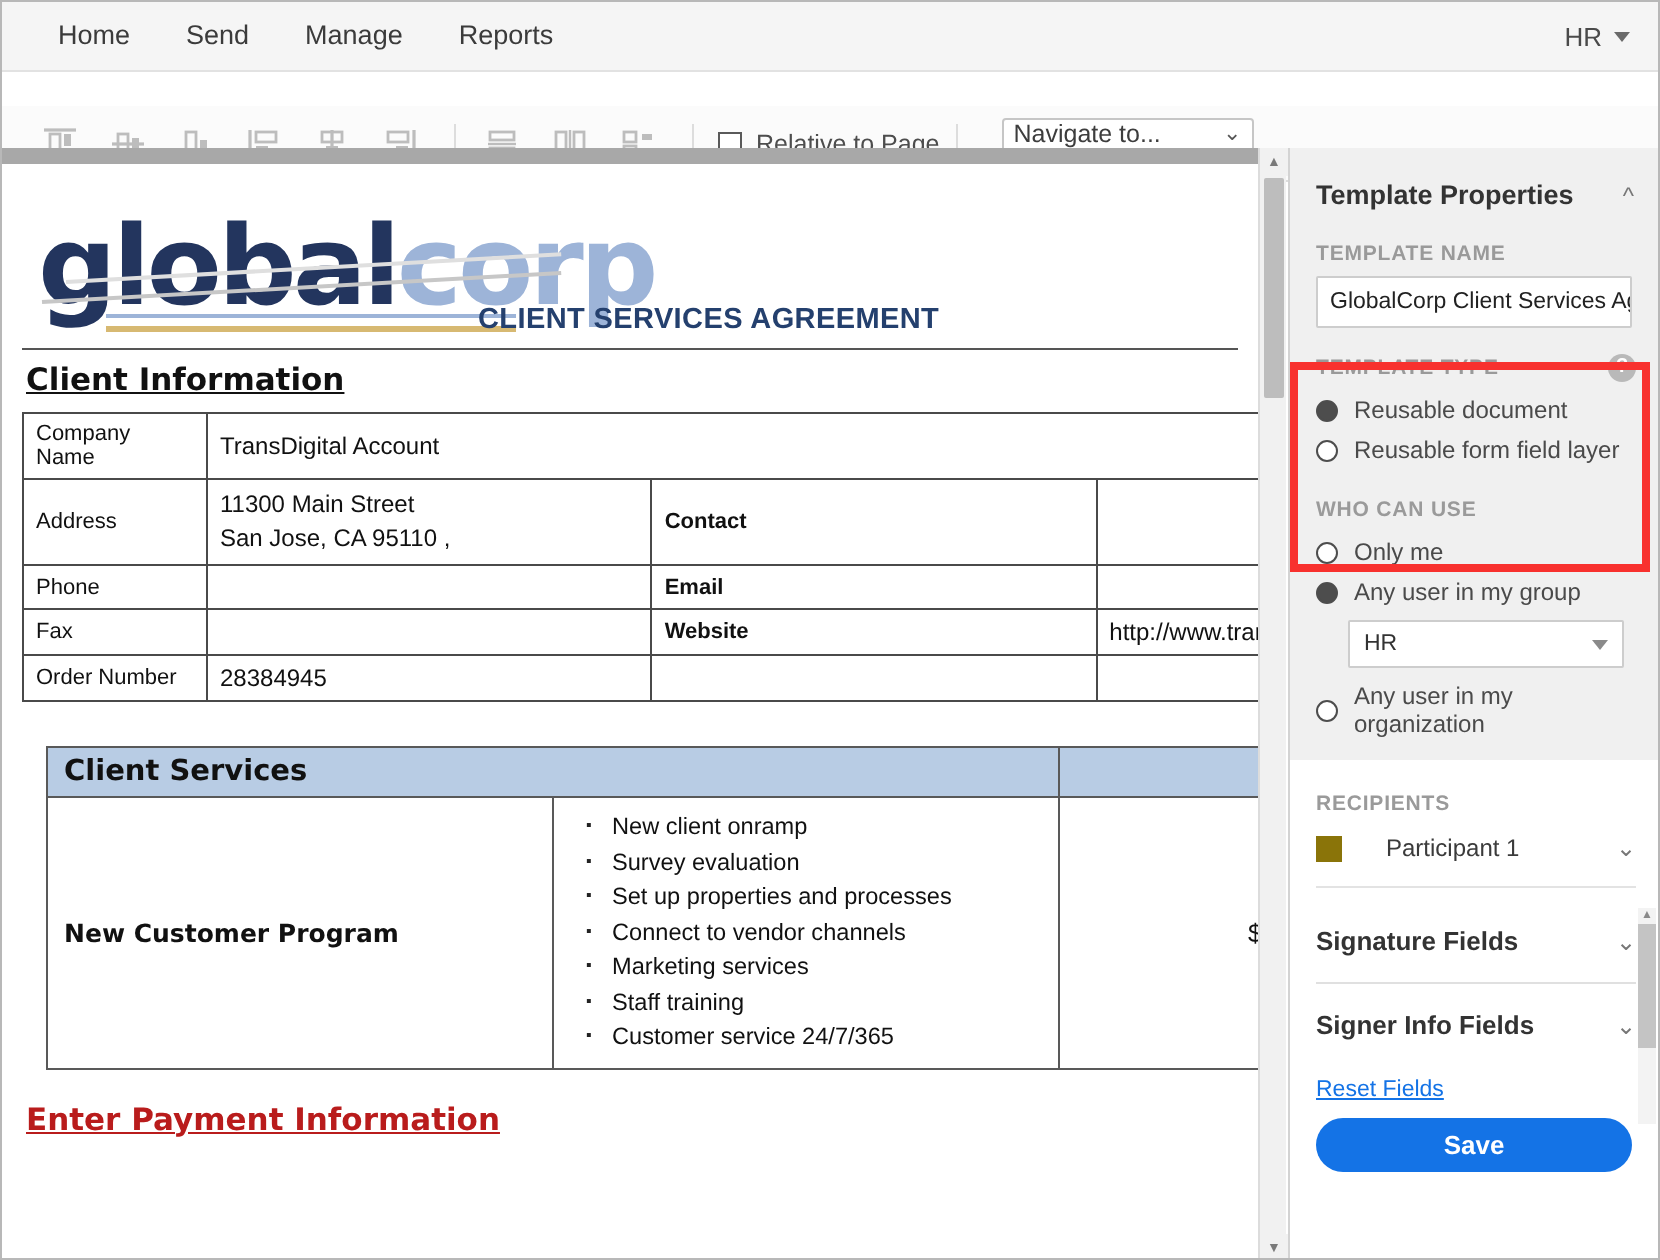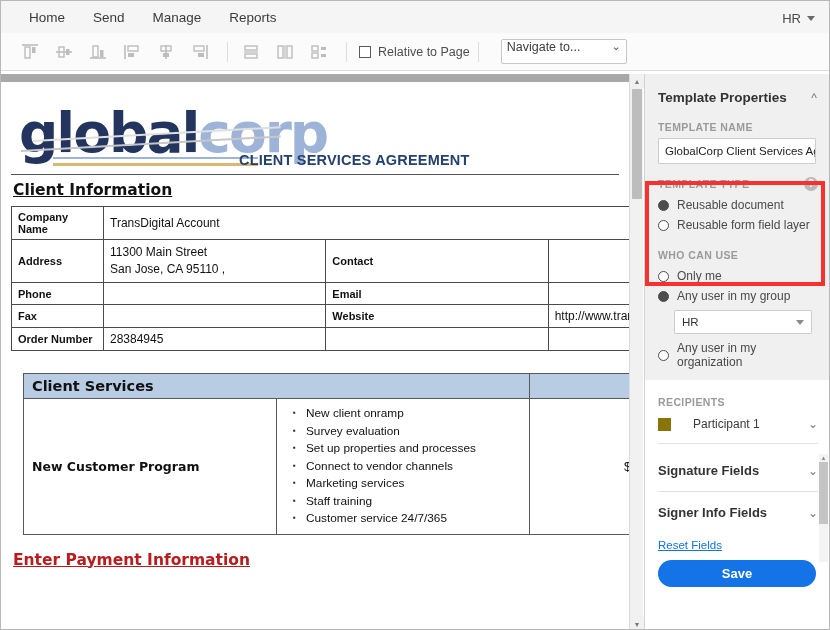--- a/index.html
+++ b/index.html
@@ -35,21 +35,21 @@
     font-size: 13px; color: #4a4a4a;
   }
   .caret-dn {
     width: 0; height: 0; border-left: 4px solid transparent;
     border-right: 4px solid transparent; border-top: 5px solid #6a6a6a;
     display: inline-block; margin-left: 2px;
   }
 
   
   .toolbar {
-    position: absolute; left: 0; top: 32px; width: 830px; height: 38px;
+    position: absolute; left: 0; top: 52px; width: 830px; height: 38px;
     background: #fbfbfb; border-bottom: 1px solid #dcdcdc;
     display: flex; align-items: center; padding-left: 14px;
   }
   .tb-icon {
     width: 30px; height: 26px; margin-right: 4px;
     display: flex; align-items: center; justify-content: center;
     cursor: pointer;
   }
   .tb-sep {
     width: 1px; height: 20px; background: #dddddd; margin: 0 8px;
@@ -127,21 +127,21 @@
 
   
   table.ci {
     width: 760px; border-collapse: collapse; table-layout: fixed;
     font-size: 11.5px; color: #111;
   }
   table.ci td {
     border: 1px solid #4a4a4a; padding: 4px 6px; vertical-align: middle;
     height: 22px;
   }
-  td.lbl { font-weight: 700; font-size: 11px; width: 92px; }
+  td.lbl { font-weight: 400; font-size: 11px; width: 92px; }
   td.val { font-size: 12px; }
   td.lbl2 { font-weight: 700; font-size: 11px; width: 62px; }
   .addr-line { line-height: 17px; }
 
   
   table.cs {
     width: 760px; border-collapse: collapse; table-layout: fixed;
     margin-top: 22px; font-size: 12px; color: #111; margin-left: 12px;
   }
   table.cs th, table.cs td { border: 1px solid #595959; }

